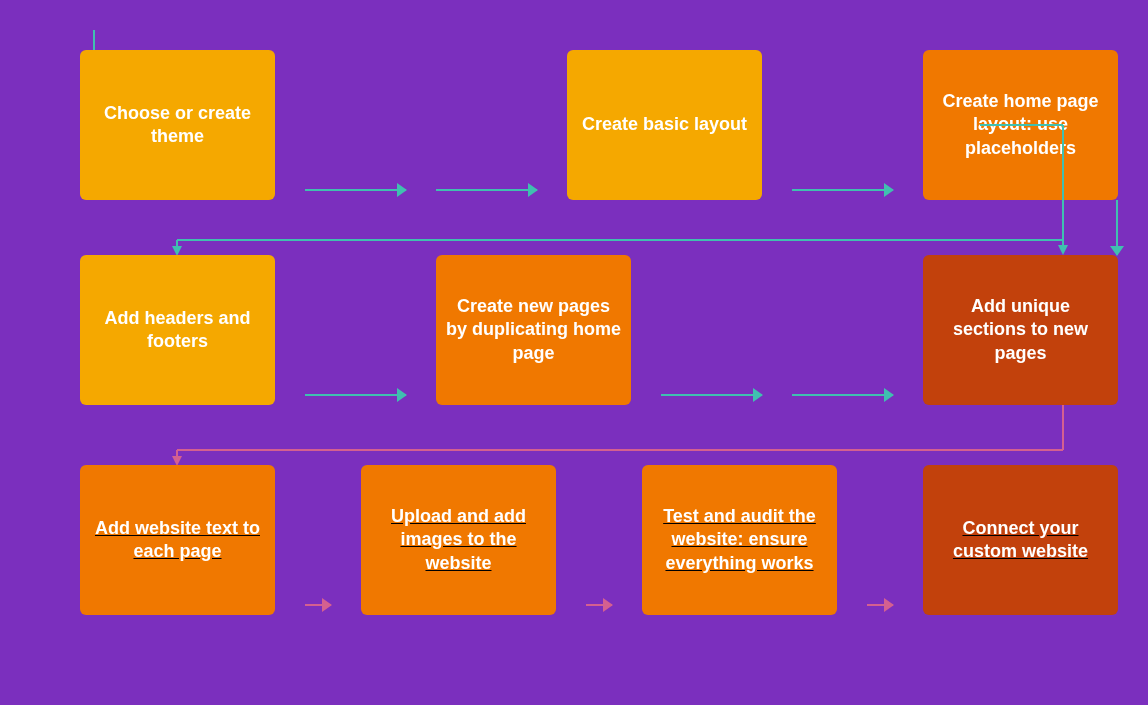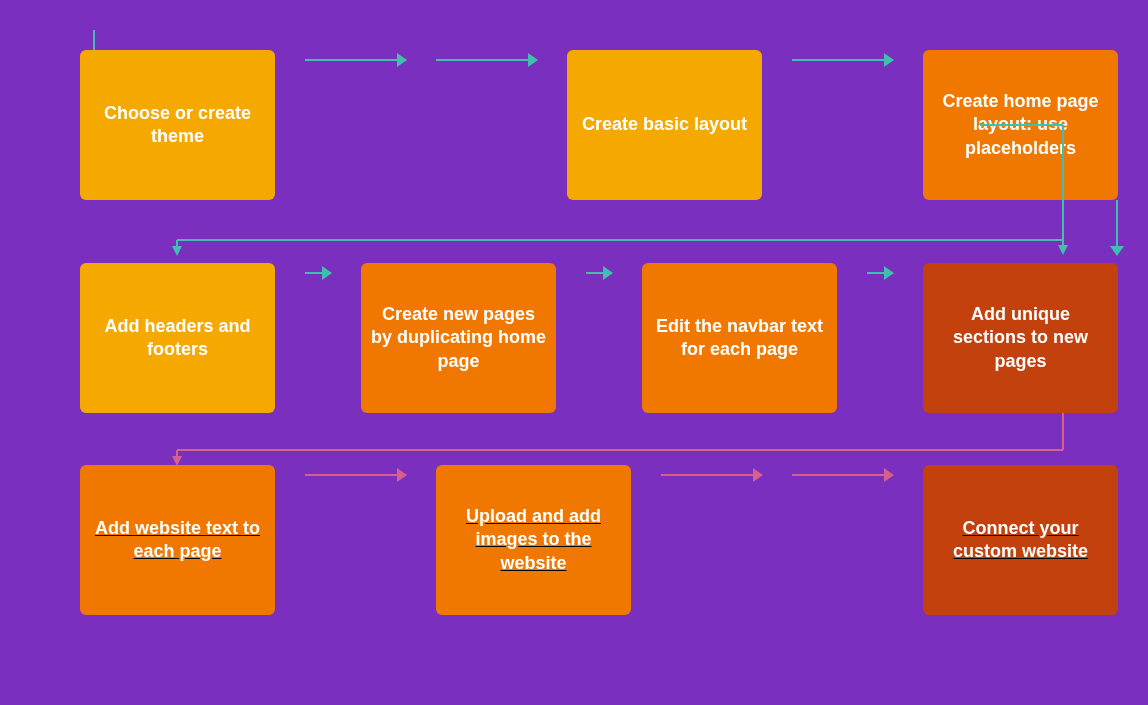--- a/index.html
+++ b/index.html
@@ -14,29 +14,29 @@
 
     .flowchart {
       position: absolute;
       top: 0; left: 0;
       width: 1148px;
       height: 705px;
     }
 
     .row {
       display: flex;
-      align-items: flex-start;
+      align-items: flex-end;
       position: absolute;
       left: 80px;
       right: 30px;
       gap: 30px;
     }
 
     .row-1 { top: 50px; }
-    .row-2 { top: 263px; }
+    .row-2 { top: 255px; }
     .row-3 { top: 465px; text-decoration: underline; }
 
     .box {
       width: 195px;
       height: 150px;
       border-radius: 6px;
       display: flex;
       align-items: center;
       justify-content: center;
       text-align: center;
@@ -175,23 +175,20 @@
     </div>
     <div class="arrow-h arrow-h-teal">
       <div class="arrow-h-tip"></div>
     </div>
     <div class="box box-orange">
       <span>Create new pages by duplicating home page</span>
     </div>
     <div class="arrow-h arrow-h-teal">
       <div class="arrow-h-tip"></div>
     </div>
-    <div class="box box-orange">
-      <span>Edit the navbar text for each page</span>
-    </div>
     <div class="arrow-h arrow-h-teal">
       <div class="arrow-h-tip"></div>
     </div>
     <div class="box box-dark-orange">
       <span>Add unique sections to new pages</span>
     </div>
   </div>
 
   <div class="row row-3">
     <div class="box box-orange">
@@ -199,20 +196,23 @@
     </div>
     <div class="arrow-h arrow-h-pink">
       <div class="arrow-h-tip"></div>
     </div>
     <div class="box box-orange">
       <span>Upload and add images to the website</span>
     </div>
     <div class="arrow-h arrow-h-pink">
       <div class="arrow-h-tip"></div>
     </div>
+    <div class="box box-orange">
+      <span>Test and audit the website: ensure everything works</span>
+    </div>
     <div class="arrow-h arrow-h-pink">
       <div class="arrow-h-tip"></div>
     </div>
     <div class="box box-dark-orange">
       <span>Connect your custom website</span>
     </div>
   </div>
 
 </div>
 

